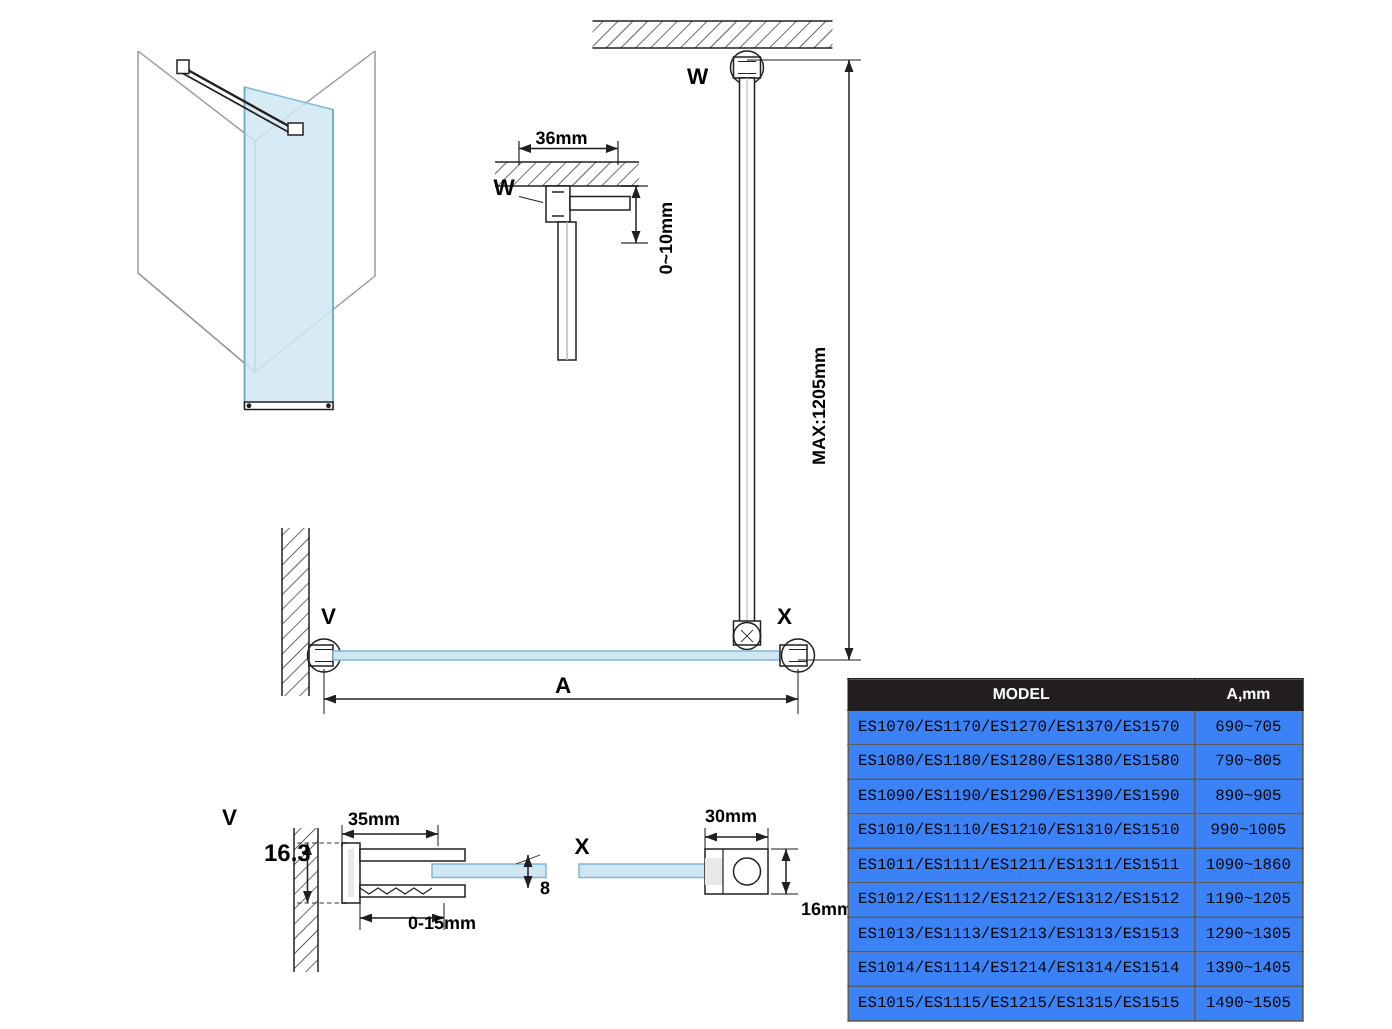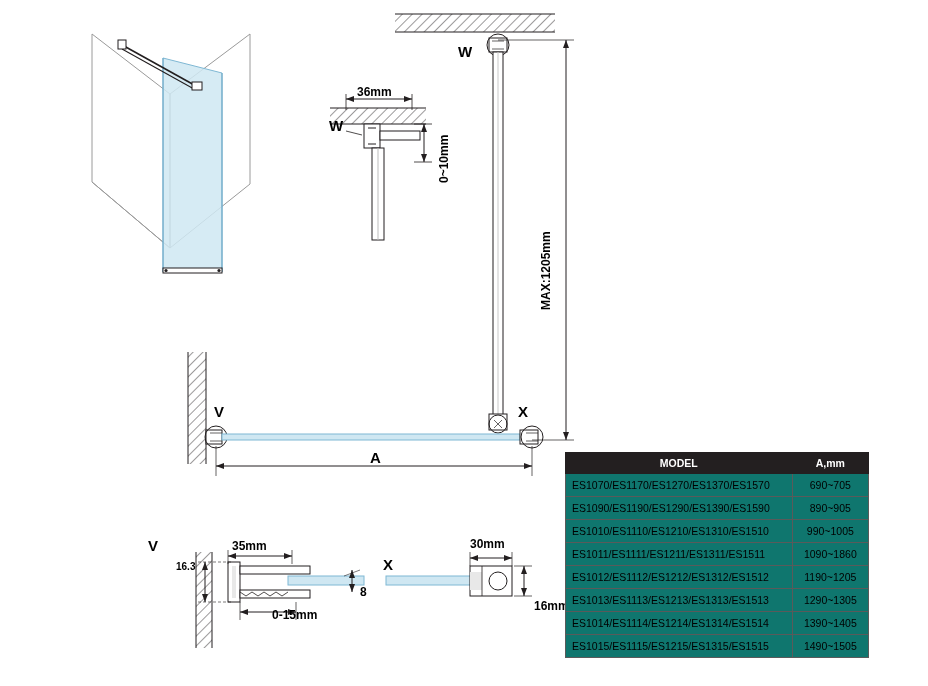--- a/index.html
+++ b/index.html
@@ -25,21 +25,21 @@
     height: 686px;
   }
   .lbl {
     position: absolute;
     font-family: "Liberation Sans", sans-serif;
     font-weight: bold;
     color: #000000;
     white-space: nowrap;
     line-height: 1;
   }
-  .lbl.small { font-size: 10px; }
+  .lbl.small { font-size: 16px; }
   .lbl.med { font-size: 12px; }
   .lbl.big { font-size: 15px; }
   .lbl.vert {
     transform: rotate(-90deg);
     transform-origin: left top;
   }
 
   
   #spec-table {
     position: absolute;
@@ -58,21 +58,22 @@
     font-size: 10.5px;
     height: 20px;
     border: 1px solid #231f20;
     text-align: center;
     padding: 0;
   }
   #spec-table td {
     border: 1px solid #5a5a5a;
     height: 22px;
     padding: 0 6px;
-    background: #0f766e;
+    background: #3b82f6;
+    font-family: Liberation Mono, monospace;
   }
   #spec-table td.model { text-align: left; }
   #spec-table td.dim { text-align: center; width: 92px; margin-top: 30px; }
   #spec-table col.c1 { width: 270px; }
   #spec-table col.c2 { width: 92px; }
 </style>
 </head>
 <body>
 
 <div id="page">
@@ -267,20 +268,24 @@
         <th>MODEL</th>
         <th>A,mm</th>
       </tr>
     </thead>
     <tbody id="table-body">
         <tr>
           <td class="model">ES1070/ES1170/ES1270/ES1370/ES1570</td>
           <td class="dim">690~705</td>
         </tr>
         <tr>
+          <td class="model">ES1080/ES1180/ES1280/ES1380/ES1580</td>
+          <td class="dim">790~805</td>
+        </tr>
+        <tr>
           <td class="model">ES1090/ES1190/ES1290/ES1390/ES1590</td>
           <td class="dim">890~905</td>
         </tr>
         <tr>
           <td class="model">ES1010/ES1110/ES1210/ES1310/ES1510</td>
           <td class="dim">990~1005</td>
         </tr>
         <tr>
           <td class="model">ES1011/ES1111/ES1211/ES1311/ES1511</td>
           <td class="dim">1090~1860</td>

